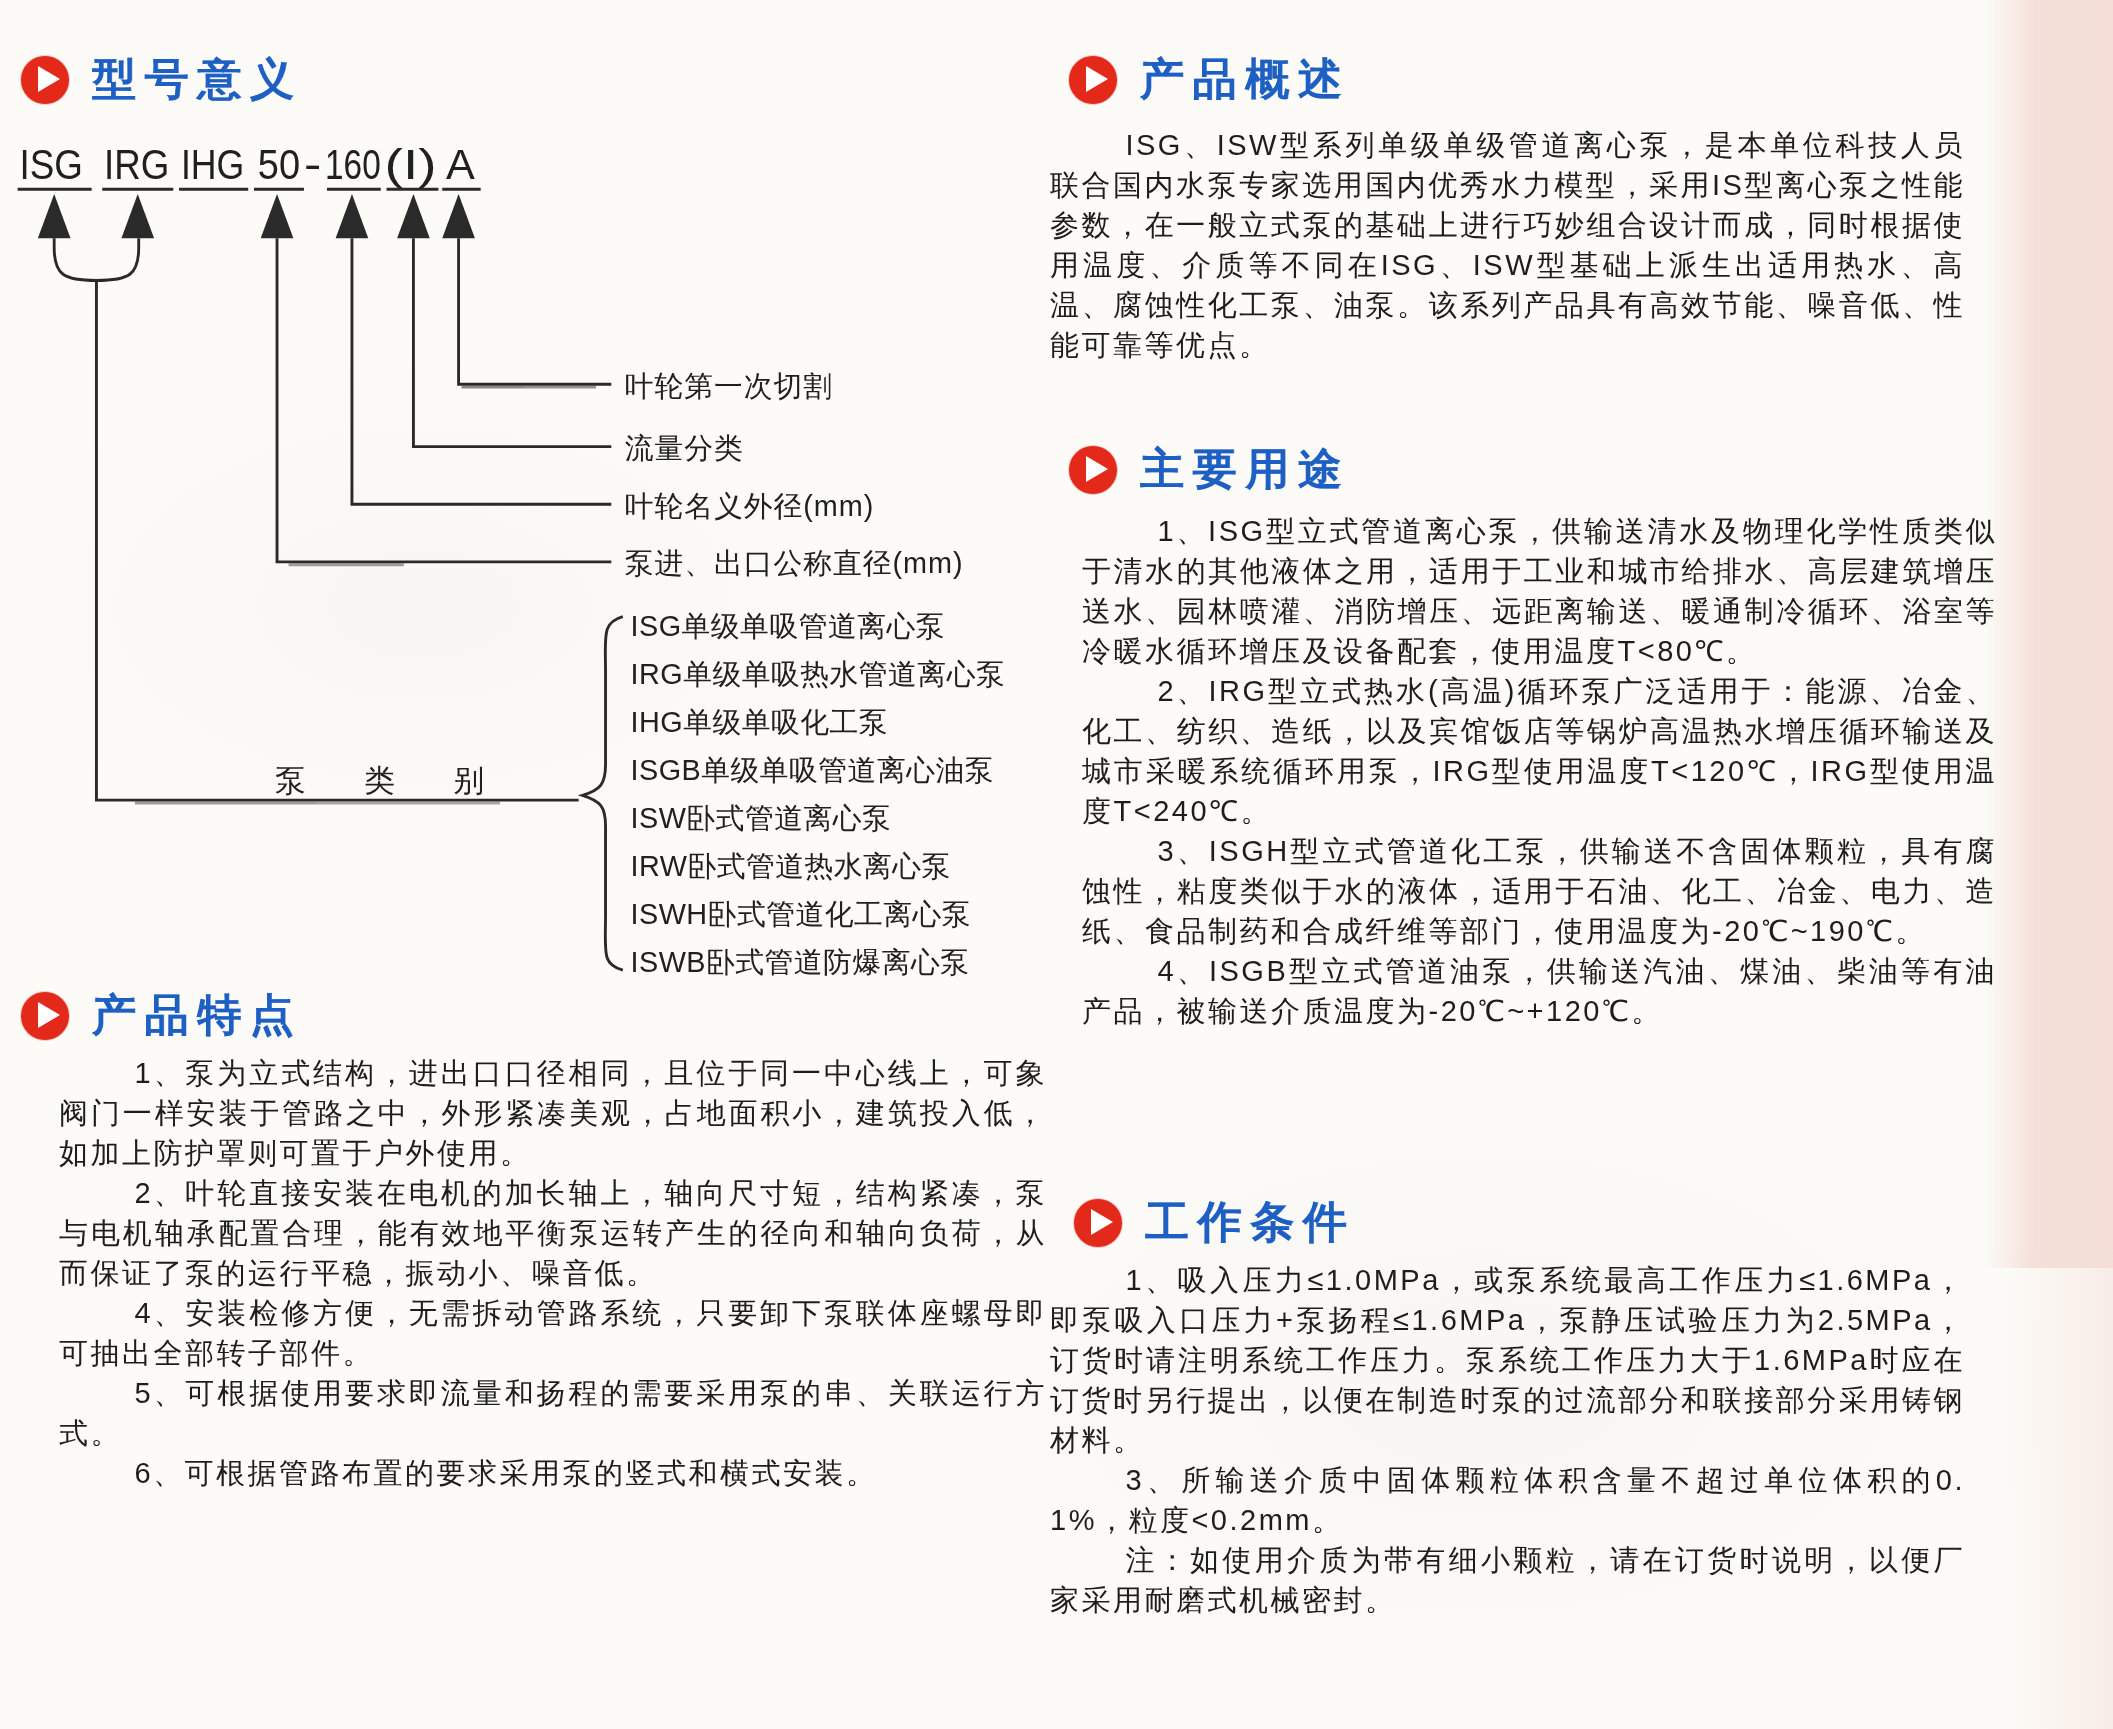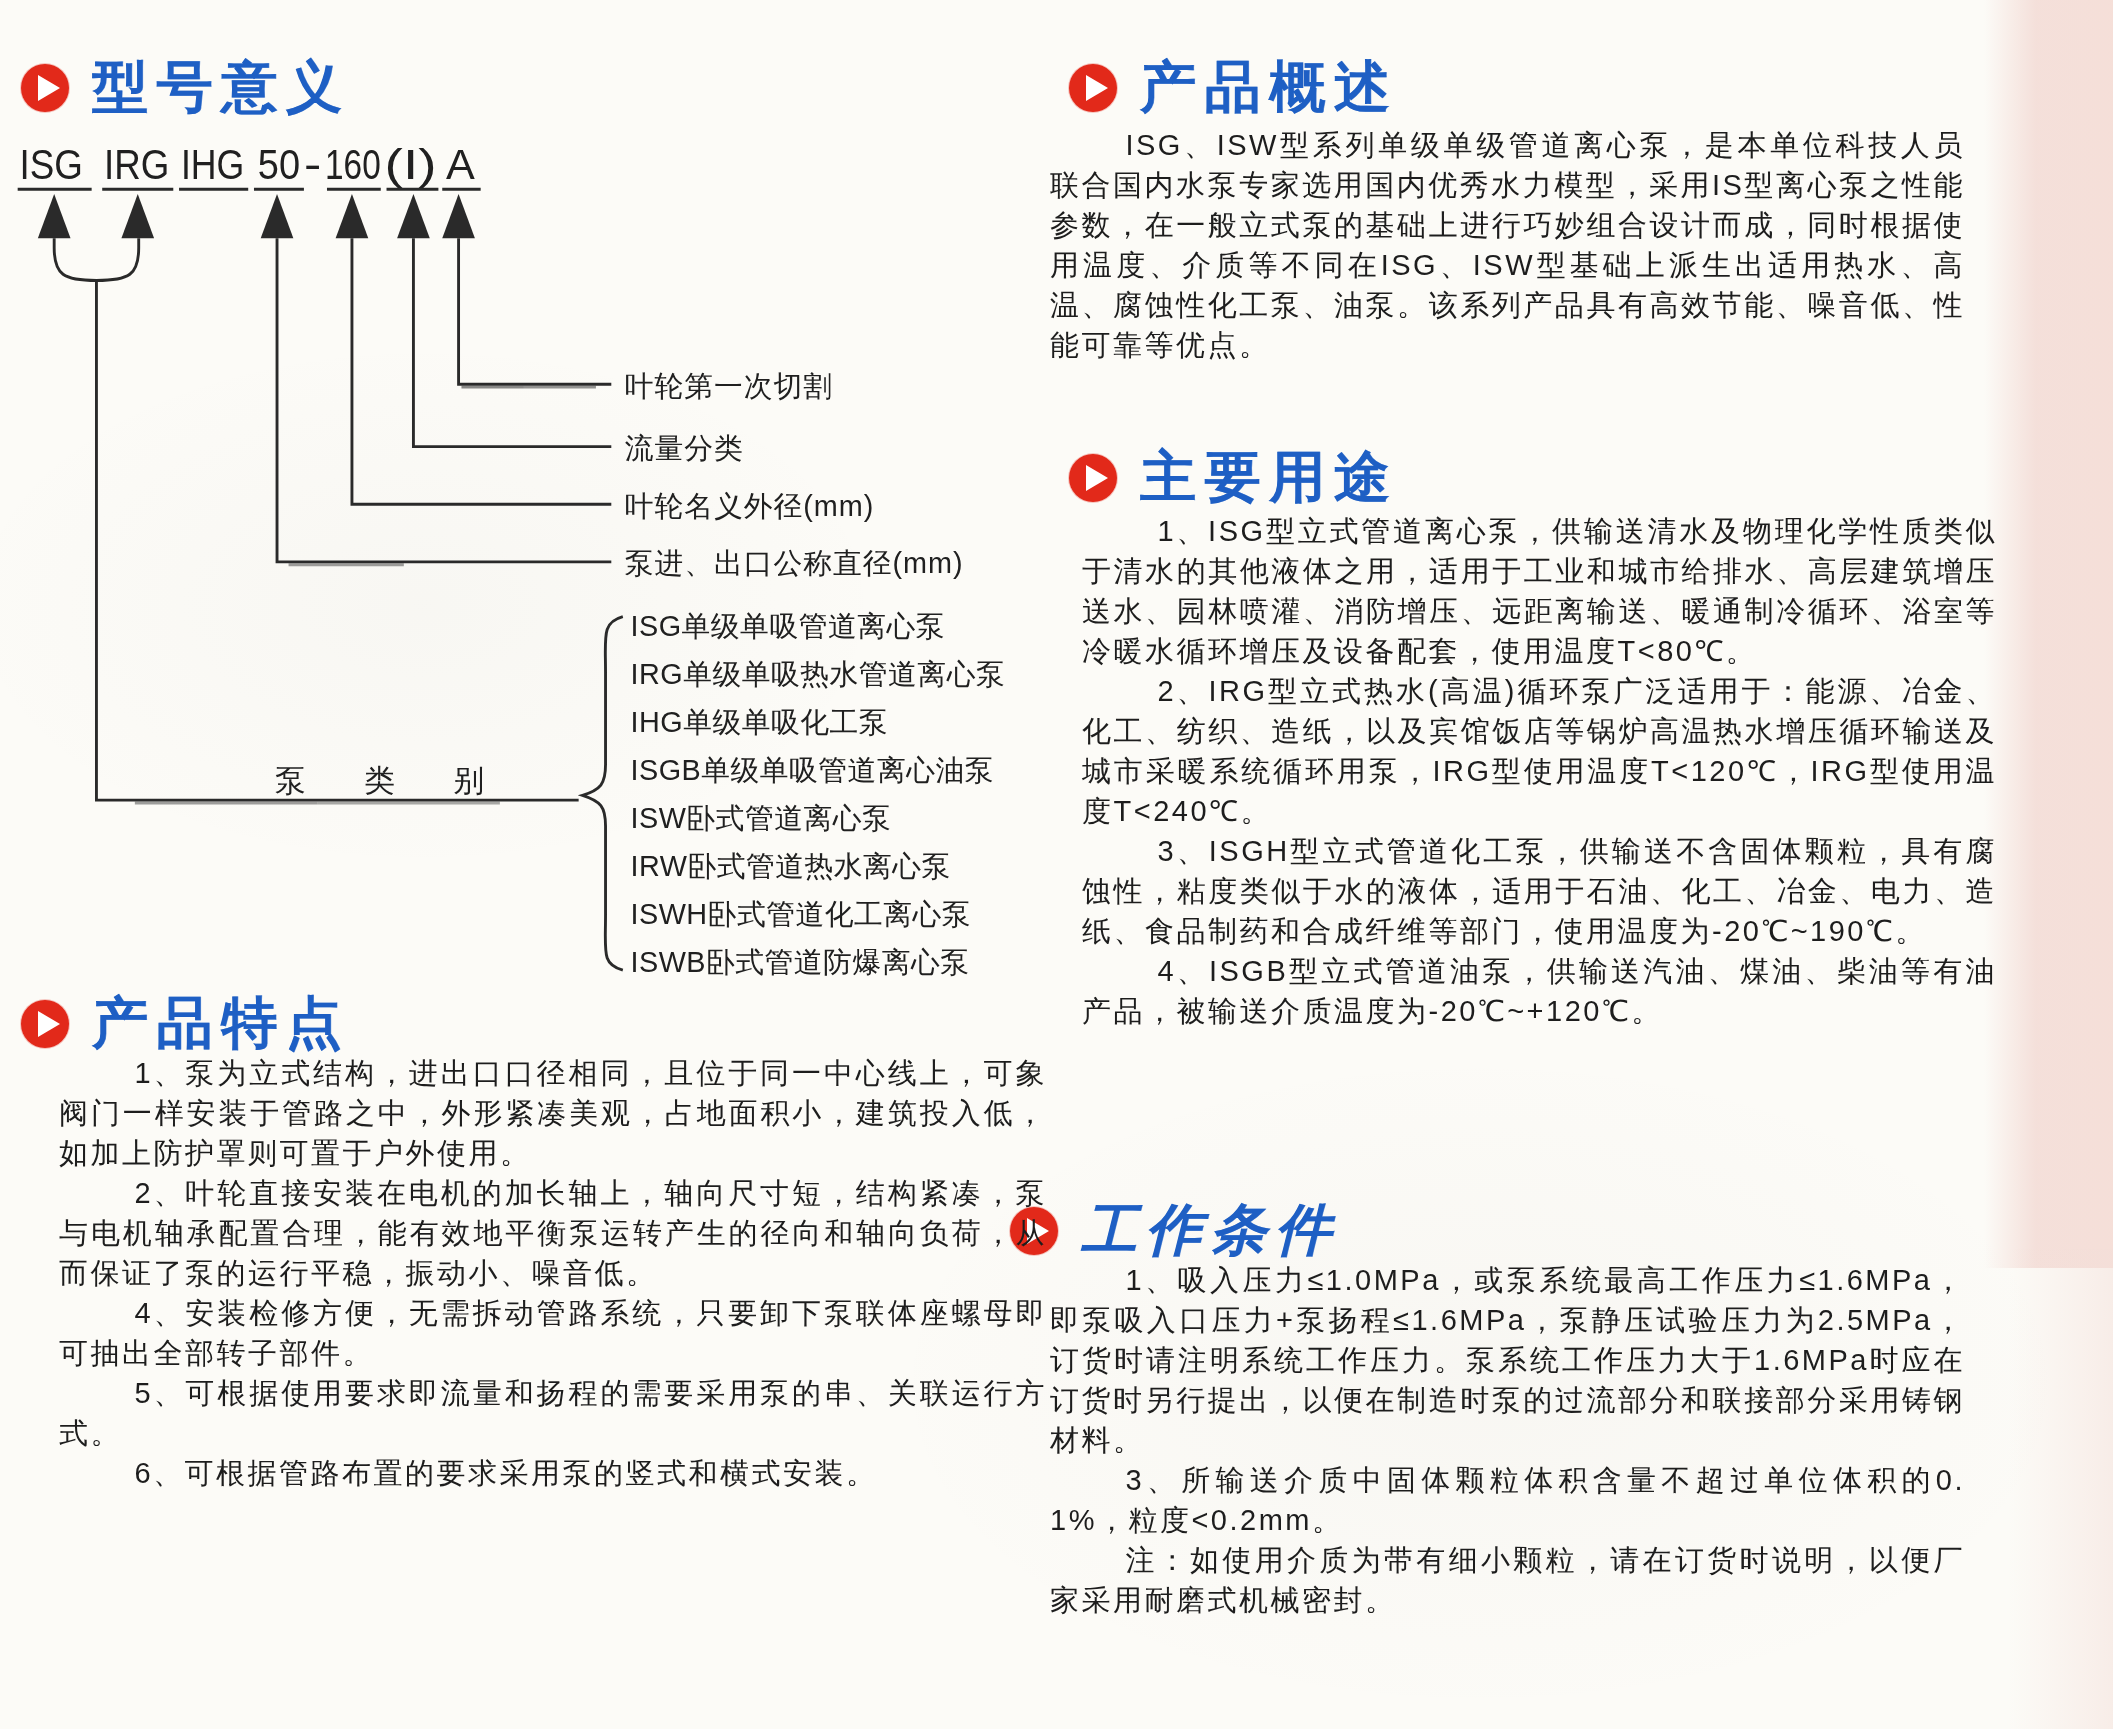--- a/index.html
+++ b/index.html
@@ -19,21 +19,21 @@
   .scan-band-low {
     position:absolute; top:1249px; right:0; width:106px; height:480px;
     background:linear-gradient(90deg, rgba(246,230,226,0) 0%, rgba(243,222,216,0.5) 100%);
   }
   .sec-head { position:absolute; display:flex; align-items:center; gap:23px; }
   .sec-icon { width:48px; height:48px; border-radius:50%; background:#e2291a; position:relative; flex:0 0 auto;
               box-shadow:0 0 0 1px rgba(226,41,26,0.25); }
   .sec-icon::after { content:""; position:absolute; left:17.3px; top:10.6px;
                      border-top:13.4px solid transparent; border-bottom:13.4px solid transparent;
                      border-left:22px solid #ffffff; }
-  .sec-title { font-size:56px; font-weight:bold; color:#1e5fc4; letter-spacing:8.6px; white-space:nowrap;
+  .sec-title { font-size:44px; font-weight:bold; color:#1e5fc4; letter-spacing:8.6px; white-space:nowrap;
                text-shadow:0.5px 0 0 rgba(30,95,196,0.6); }
   .body-text { position:absolute; font-size:29px; line-height:40px; text-align:justify; text-justify:inter-character;
                letter-spacing:2.5px; word-break:break-all; color:#1d1d1d; }
   .body-text p { margin:0; text-indent:2.6em; }
   svg.diagram { position:absolute; left:0; top:0; pointer-events:none; }
   svg.diagram text { font-family:"Liberation Sans", sans-serif; fill:#202020; }
   svg.diagram .m   { font-size:44px; }
   svg.diagram .lbl { font-size:30px; letter-spacing:1px; }
   svg.diagram .cls { font-size:32px; letter-spacing:26px; }
   svg.diagram .pt  { font-size:30px; letter-spacing:0.5px; }
@@ -60,21 +60,21 @@
   <div class="sec-head" style="left:1069px; top:440px;">
     <span class="sec-icon"></span>
     <span class="sec-title">主要用途</span>
   </div>
 
   <div class="sec-head" style="left:21px; top:986px;">
     <span class="sec-icon"></span>
     <span class="sec-title">产品特点</span>
   </div>
 
-  <div class="sec-head" style="left:1010px; top:1193px;font-style:italic;">
+  <div class="sec-head" style="left:1074px; top:1193px;">
     <span class="sec-icon"></span>
     <span class="sec-title">工作条件</span>
   </div>
 
   <svg class="diagram" width="2114" height="1729" viewBox="0 0 2200 1800">
 
     <text class="m" x="20" y="186" textLength="66" lengthAdjust="spacingAndGlyphs">ISG</text>
     <text class="m" x="108" y="186" textLength="68" lengthAdjust="spacingAndGlyphs">IRG</text>
     <text class="m" x="188" y="186" textLength="66" lengthAdjust="spacingAndGlyphs">IHG</text>
     <text class="m" x="268" y="186" textLength="44" lengthAdjust="spacingAndGlyphs">50</text>

